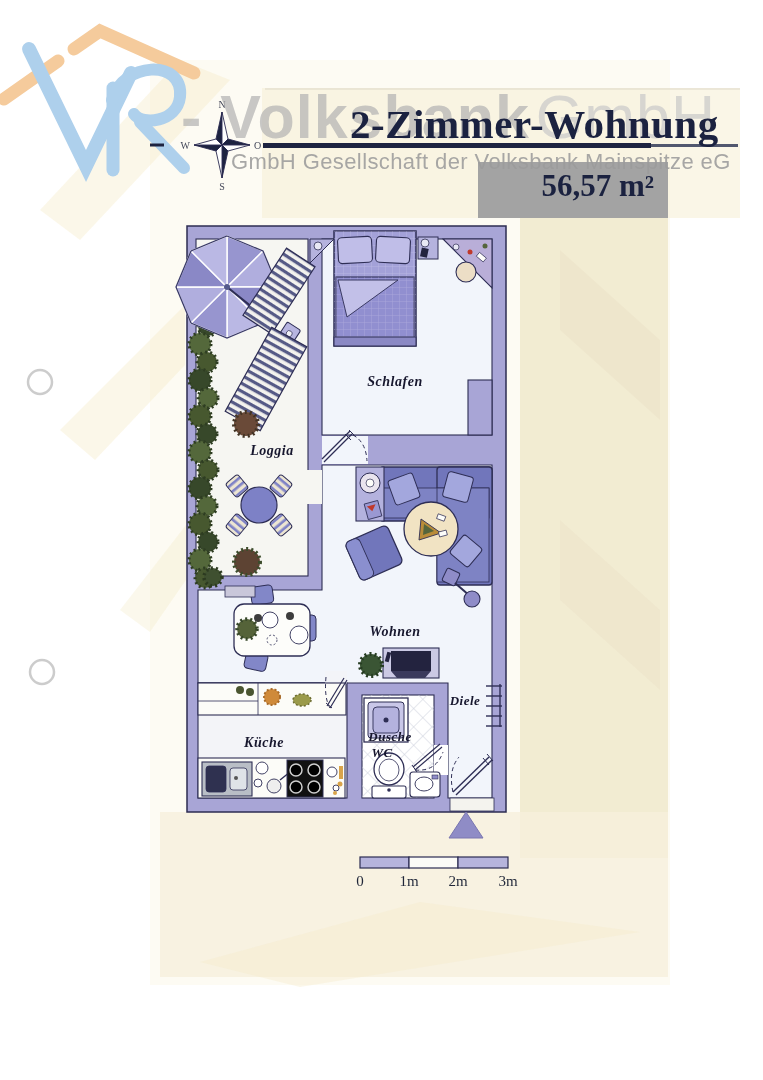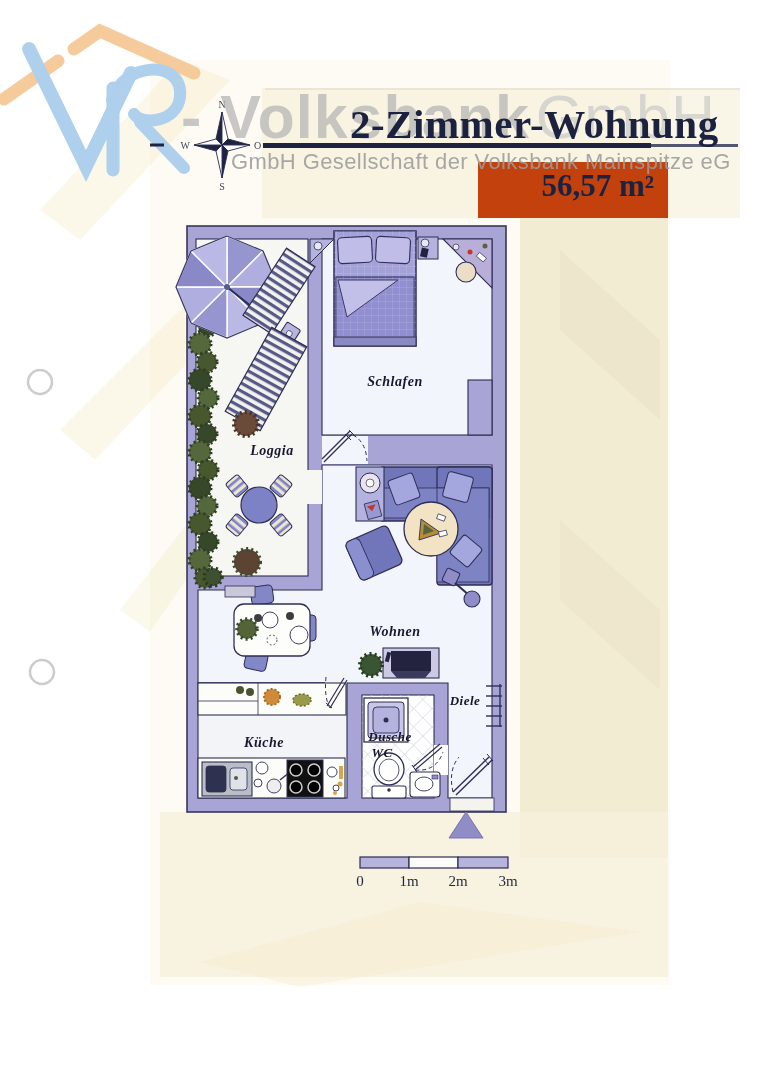--- a/index.html
+++ b/index.html
@@ -6,21 +6,21 @@
   .page{position:relative;width:763px;height:1080px;background:#ffffff;overflow:hidden;
         font-family:"Liberation Serif",serif;}
   .page svg{position:absolute;left:0;top:0;}
 
   .watermark{position:absolute;left:181px;top:82px;white-space:nowrap;z-index:2;
              font-family:"Liberation Sans",sans-serif;font-size:61px;font-weight:700;
              color:#b2b2b2;opacity:.70;letter-spacing:1px;}
   .watermark .gmbh{font-weight:400;color:#c9c9c9;margin-left:6px;}
 
   .area-box{position:absolute;left:478px;top:162px;width:190px;height:56px;
-            background:#c2410c;z-index:3;}
+            background:#a3a3a3;z-index:3;}
   .area-box .area-text{position:absolute;right:14px;top:6px;font-size:31px;font-weight:700;
             color:#1b2240;font-family:"Liberation Serif",serif;}
 
   .rule-main{position:absolute;left:263px;top:143px;width:388px;height:5px;background:#1d2340;z-index:4;}
   .rule-ext{position:absolute;left:651px;top:144px;width:87px;height:3px;background:#273050;opacity:.8;z-index:4;}
 
   .subtitle{position:absolute;left:231px;top:149px;white-space:nowrap;z-index:5;
             font-family:"Liberation Sans",sans-serif;font-size:22px;color:#9c9c9c;
             opacity:.88;letter-spacing:.4px;}
 

